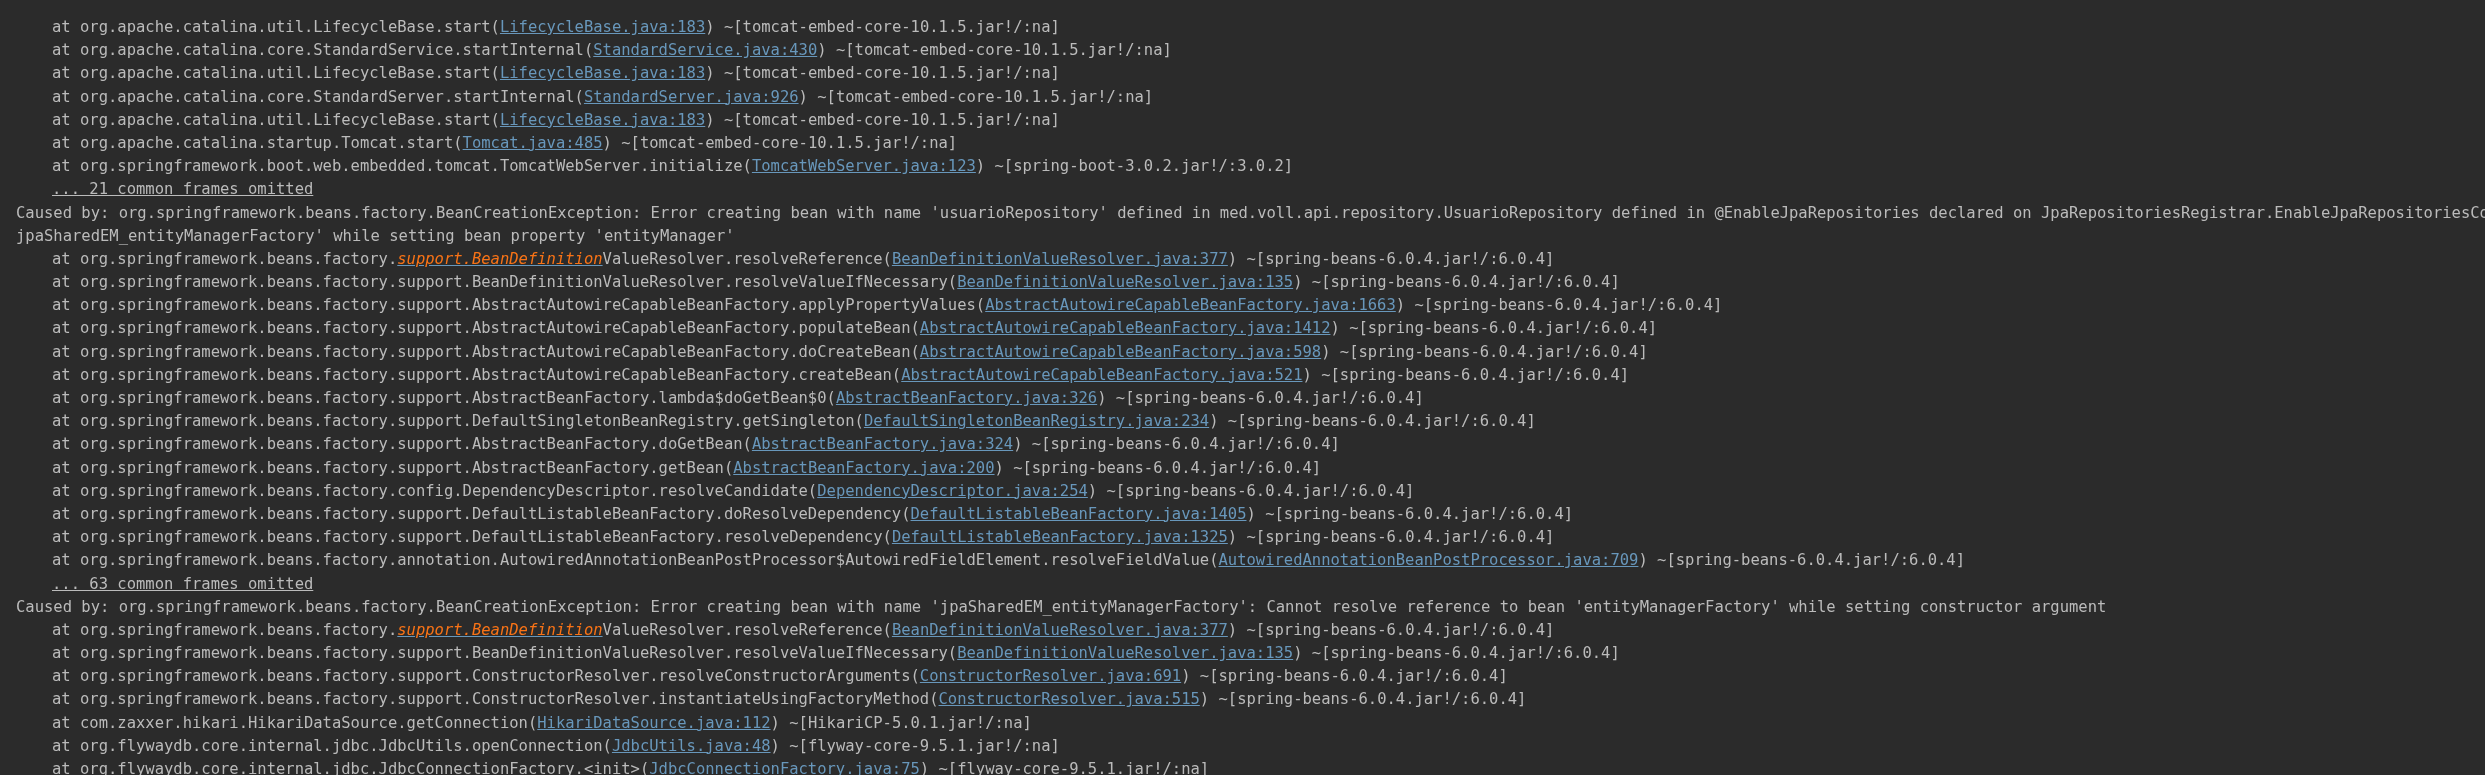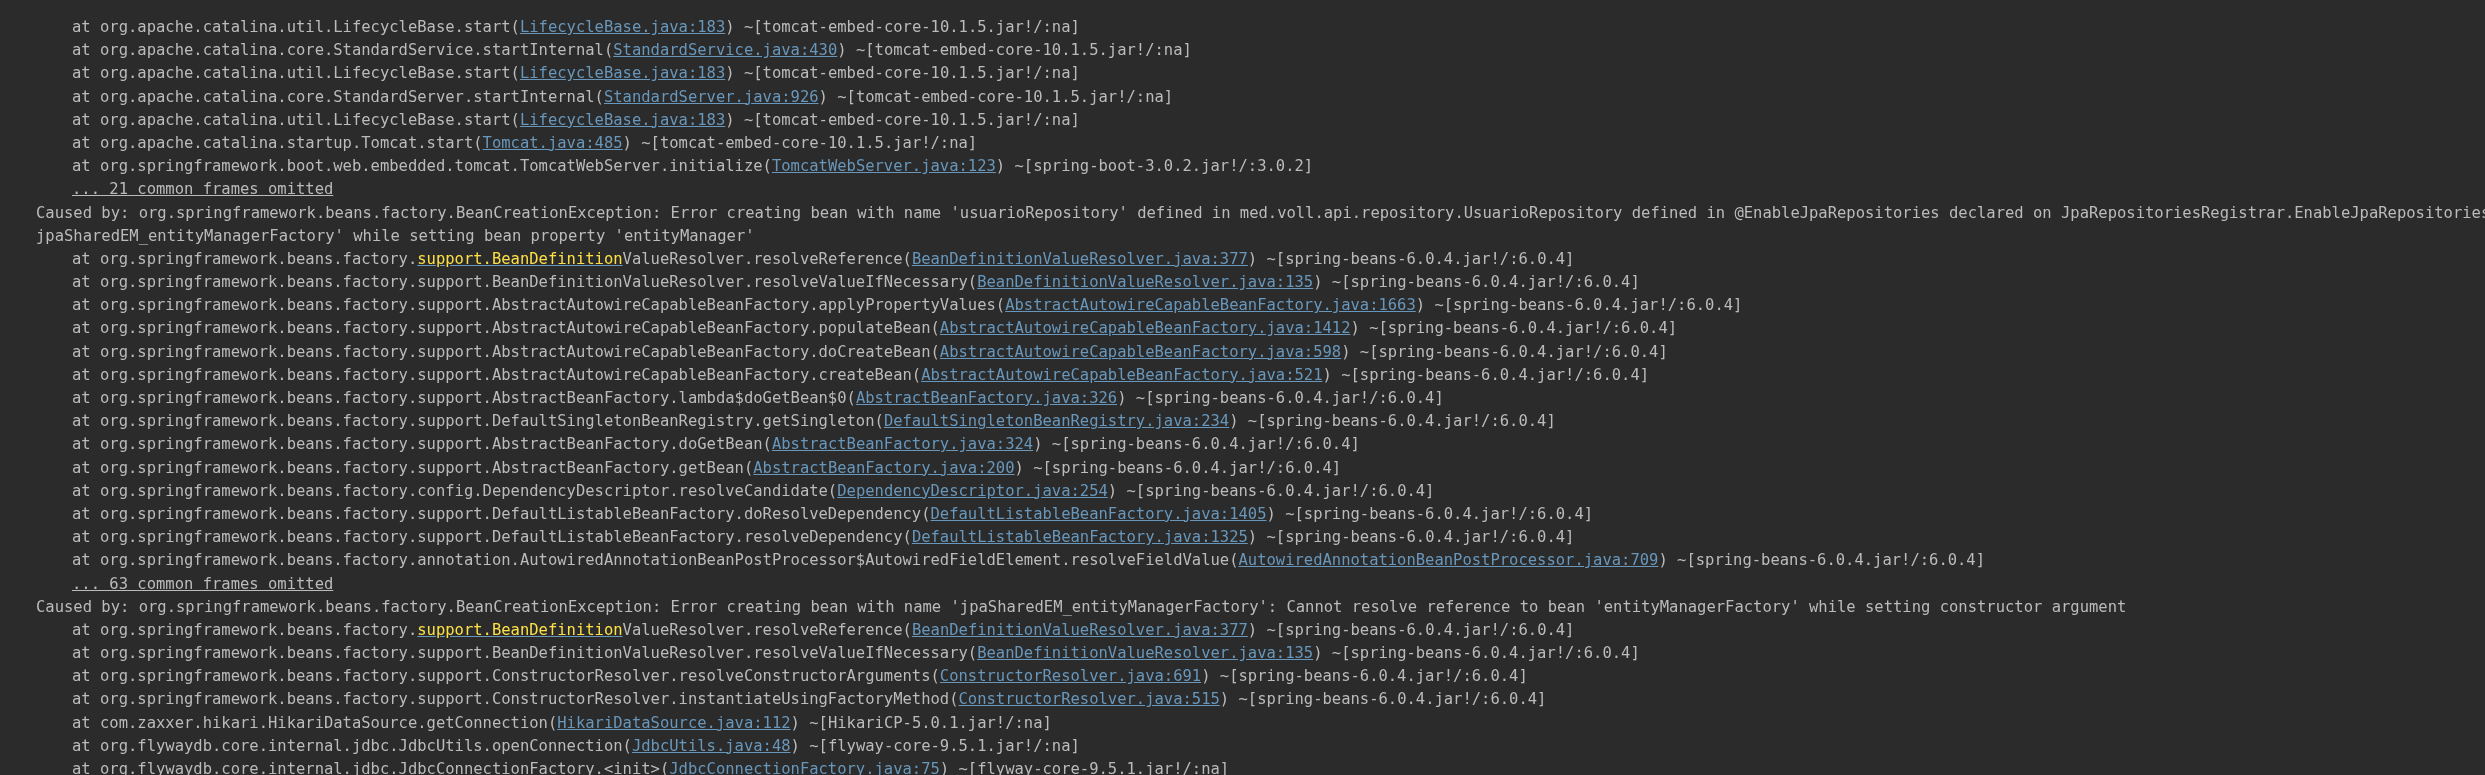--- a/index.html
+++ b/index.html
@@ -11,36 +11,35 @@
     line-height:23.2px;
     color:#a9b7c6;
     -webkit-font-smoothing:antialiased;
   }
   #console{
     position:absolute;inset:0;
     background:#2b2b2b;
     padding:16px;
     overflow:hidden;
     white-space:pre;
-    margin-left:20px;
   }
   .line{
     white-space:pre;
     height:23.2px;
     line-height:23.2px;
     color:#bbbbbb;
   }
   .line.indent{ padding-left:36px; }
 
   
   .t{ color:#bbbbbb; }
   
   .lnk{ color:#6897bb; text-decoration:underline; text-decoration-color:#6897bb; cursor:pointer; }
   
-  .lnk-hover{ color:#fde047; text-decoration:underline; text-decoration-color:#6897bb; cursor:pointer; }
+  .lnk-hover{ color:#f97316; text-decoration:underline; text-decoration-color:#6897bb; cursor:pointer;font-style:italic; }
   
   .causedby{ color:#bbbbbb; }
   
   .omitted{ color:#bbbbbb;text-decoration:underline; }
 </style>
 </head>
 <body>
 
 <div id="console"><div class="line indent"><span class="t">at org.apache.catalina.util.LifecycleBase.start(</span><span class="lnk">LifecycleBase.java:183</span><span class="t">) ~[tomcat-embed-core-10.1.5.jar!/:na]</span></div><div class="line indent"><span class="t">at org.apache.catalina.core.StandardService.startInternal(</span><span class="lnk">StandardService.java:430</span><span class="t">) ~[tomcat-embed-core-10.1.5.jar!/:na]</span></div><div class="line indent"><span class="t">at org.apache.catalina.util.LifecycleBase.start(</span><span class="lnk">LifecycleBase.java:183</span><span class="t">) ~[tomcat-embed-core-10.1.5.jar!/:na]</span></div><div class="line indent"><span class="t">at org.apache.catalina.core.StandardServer.startInternal(</span><span class="lnk">StandardServer.java:926</span><span class="t">) ~[tomcat-embed-core-10.1.5.jar!/:na]</span></div><div class="line indent"><span class="t">at org.apache.catalina.util.LifecycleBase.start(</span><span class="lnk">LifecycleBase.java:183</span><span class="t">) ~[tomcat-embed-core-10.1.5.jar!/:na]</span></div><div class="line indent"><span class="t">at org.apache.catalina.startup.Tomcat.start(</span><span class="lnk">Tomcat.java:485</span><span class="t">) ~[tomcat-embed-core-10.1.5.jar!/:na]</span></div><div class="line indent"><span class="t">at org.springframework.boot.web.embedded.tomcat.TomcatWebServer.initialize(</span><span class="lnk">TomcatWebServer.java:123</span><span class="t">) ~[spring-boot-3.0.2.jar!/:3.0.2]</span></div><div class="line indent omitted"><span class="t">... 21 common frames omitted</span></div><div class="line causedby"><span class="t">Caused by: org.springframework.beans.factory.BeanCreationException: Error creating bean with name 'usuarioRepository' defined in med.voll.api.repository.UsuarioRepository defined in @EnableJpaRepositories declared on JpaRepositoriesRegistrar.EnableJpaRepositoriesConfiguration: Cannot resolve reference to bean '</span></div><div class="line causedby"><span class="t">jpaSharedEM_entityManagerFactory' while setting bean property 'entityManager'</span></div><div class="line indent"><span class="t">at org.springframework.beans.factory.</span><span class="lnk-hover">support.BeanDefinition</span><span class="t">ValueResolver.resolveReference(</span><span class="lnk">BeanDefinitionValueResolver.java:377</span><span class="t">) ~[spring-beans-6.0.4.jar!/:6.0.4]</span></div><div class="line indent"><span class="t">at org.springframework.beans.factory.support.BeanDefinitionValueResolver.resolveValueIfNecessary(</span><span class="lnk">BeanDefinitionValueResolver.java:135</span><span class="t">) ~[spring-beans-6.0.4.jar!/:6.0.4]</span></div><div class="line indent"><span class="t">at org.springframework.beans.factory.support.AbstractAutowireCapableBeanFactory.applyPropertyValues(</span><span class="lnk">AbstractAutowireCapableBeanFactory.java:1663</span><span class="t">) ~[spring-beans-6.0.4.jar!/:6.0.4]</span></div><div class="line indent"><span class="t">at org.springframework.beans.factory.support.AbstractAutowireCapableBeanFactory.populateBean(</span><span class="lnk">AbstractAutowireCapableBeanFactory.java:1412</span><span class="t">) ~[spring-beans-6.0.4.jar!/:6.0.4]</span></div><div class="line indent"><span class="t">at org.springframework.beans.factory.support.AbstractAutowireCapableBeanFactory.doCreateBean(</span><span class="lnk">AbstractAutowireCapableBeanFactory.java:598</span><span class="t">) ~[spring-beans-6.0.4.jar!/:6.0.4]</span></div><div class="line indent"><span class="t">at org.springframework.beans.factory.support.AbstractAutowireCapableBeanFactory.createBean(</span><span class="lnk">AbstractAutowireCapableBeanFactory.java:521</span><span class="t">) ~[spring-beans-6.0.4.jar!/:6.0.4]</span></div><div class="line indent"><span class="t">at org.springframework.beans.factory.support.AbstractBeanFactory.lambda$doGetBean$0(</span><span class="lnk">AbstractBeanFactory.java:326</span><span class="t">) ~[spring-beans-6.0.4.jar!/:6.0.4]</span></div><div class="line indent"><span class="t">at org.springframework.beans.factory.support.DefaultSingletonBeanRegistry.getSingleton(</span><span class="lnk">DefaultSingletonBeanRegistry.java:234</span><span class="t">) ~[spring-beans-6.0.4.jar!/:6.0.4]</span></div><div class="line indent"><span class="t">at org.springframework.beans.factory.support.AbstractBeanFactory.doGetBean(</span><span class="lnk">AbstractBeanFactory.java:324</span><span class="t">) ~[spring-beans-6.0.4.jar!/:6.0.4]</span></div><div class="line indent"><span class="t">at org.springframework.beans.factory.support.AbstractBeanFactory.getBean(</span><span class="lnk">AbstractBeanFactory.java:200</span><span class="t">) ~[spring-beans-6.0.4.jar!/:6.0.4]</span></div><div class="line indent"><span class="t">at org.springframework.beans.factory.config.DependencyDescriptor.resolveCandidate(</span><span class="lnk">DependencyDescriptor.java:254</span><span class="t">) ~[spring-beans-6.0.4.jar!/:6.0.4]</span></div><div class="line indent"><span class="t">at org.springframework.beans.factory.support.DefaultListableBeanFactory.doResolveDependency(</span><span class="lnk">DefaultListableBeanFactory.java:1405</span><span class="t">) ~[spring-beans-6.0.4.jar!/:6.0.4]</span></div><div class="line indent"><span class="t">at org.springframework.beans.factory.support.DefaultListableBeanFactory.resolveDependency(</span><span class="lnk">DefaultListableBeanFactory.java:1325</span><span class="t">) ~[spring-beans-6.0.4.jar!/:6.0.4]</span></div><div class="line indent"><span class="t">at org.springframework.beans.factory.annotation.AutowiredAnnotationBeanPostProcessor$AutowiredFieldElement.resolveFieldValue(</span><span class="lnk">AutowiredAnnotationBeanPostProcessor.java:709</span><span class="t">) ~[spring-beans-6.0.4.jar!/:6.0.4]</span></div><div class="line indent omitted"><span class="t">... 63 common frames omitted</span></div><div class="line causedby"><span class="t">Caused by: org.springframework.beans.factory.BeanCreationException: Error creating bean with name 'jpaSharedEM_entityManagerFactory': Cannot resolve reference to bean 'entityManagerFactory' while setting constructor argument</span></div><div class="line indent"><span class="t">at org.springframework.beans.factory.</span><span class="lnk-hover">support.BeanDefinition</span><span class="t">ValueResolver.resolveReference(</span><span class="lnk">BeanDefinitionValueResolver.java:377</span><span class="t">) ~[spring-beans-6.0.4.jar!/:6.0.4]</span></div><div class="line indent"><span class="t">at org.springframework.beans.factory.support.BeanDefinitionValueResolver.resolveValueIfNecessary(</span><span class="lnk">BeanDefinitionValueResolver.java:135</span><span class="t">) ~[spring-beans-6.0.4.jar!/:6.0.4]</span></div><div class="line indent"><span class="t">at org.springframework.beans.factory.support.ConstructorResolver.resolveConstructorArguments(</span><span class="lnk">ConstructorResolver.java:691</span><span class="t">) ~[spring-beans-6.0.4.jar!/:6.0.4]</span></div><div class="line indent"><span class="t">at org.springframework.beans.factory.support.ConstructorResolver.instantiateUsingFactoryMethod(</span><span class="lnk">ConstructorResolver.java:515</span><span class="t">) ~[spring-beans-6.0.4.jar!/:6.0.4]</span></div><div class="line indent"><span class="t">at com.zaxxer.hikari.HikariDataSource.getConnection(</span><span class="lnk">HikariDataSource.java:112</span><span class="t">) ~[HikariCP-5.0.1.jar!/:na]</span></div><div class="line indent"><span class="t">at org.flywaydb.core.internal.jdbc.JdbcUtils.openConnection(</span><span class="lnk">JdbcUtils.java:48</span><span class="t">) ~[flyway-core-9.5.1.jar!/:na]</span></div><div class="line indent"><span class="t">at org.flywaydb.core.internal.jdbc.JdbcConnectionFactory.&lt;init&gt;(</span><span class="lnk">JdbcConnectionFactory.java:75</span><span class="t">) ~[flyway-core-9.5.1.jar!/:na]</span></div><div class="line indent"><span class="t">at org.flywaydb.core.FlywayExecutor.execute(</span><span class="lnk">FlywayExecutor.java:146</span><span class="t">) ~[flyway-core-9.5.1.jar!/:na]</span></div></div>
 

